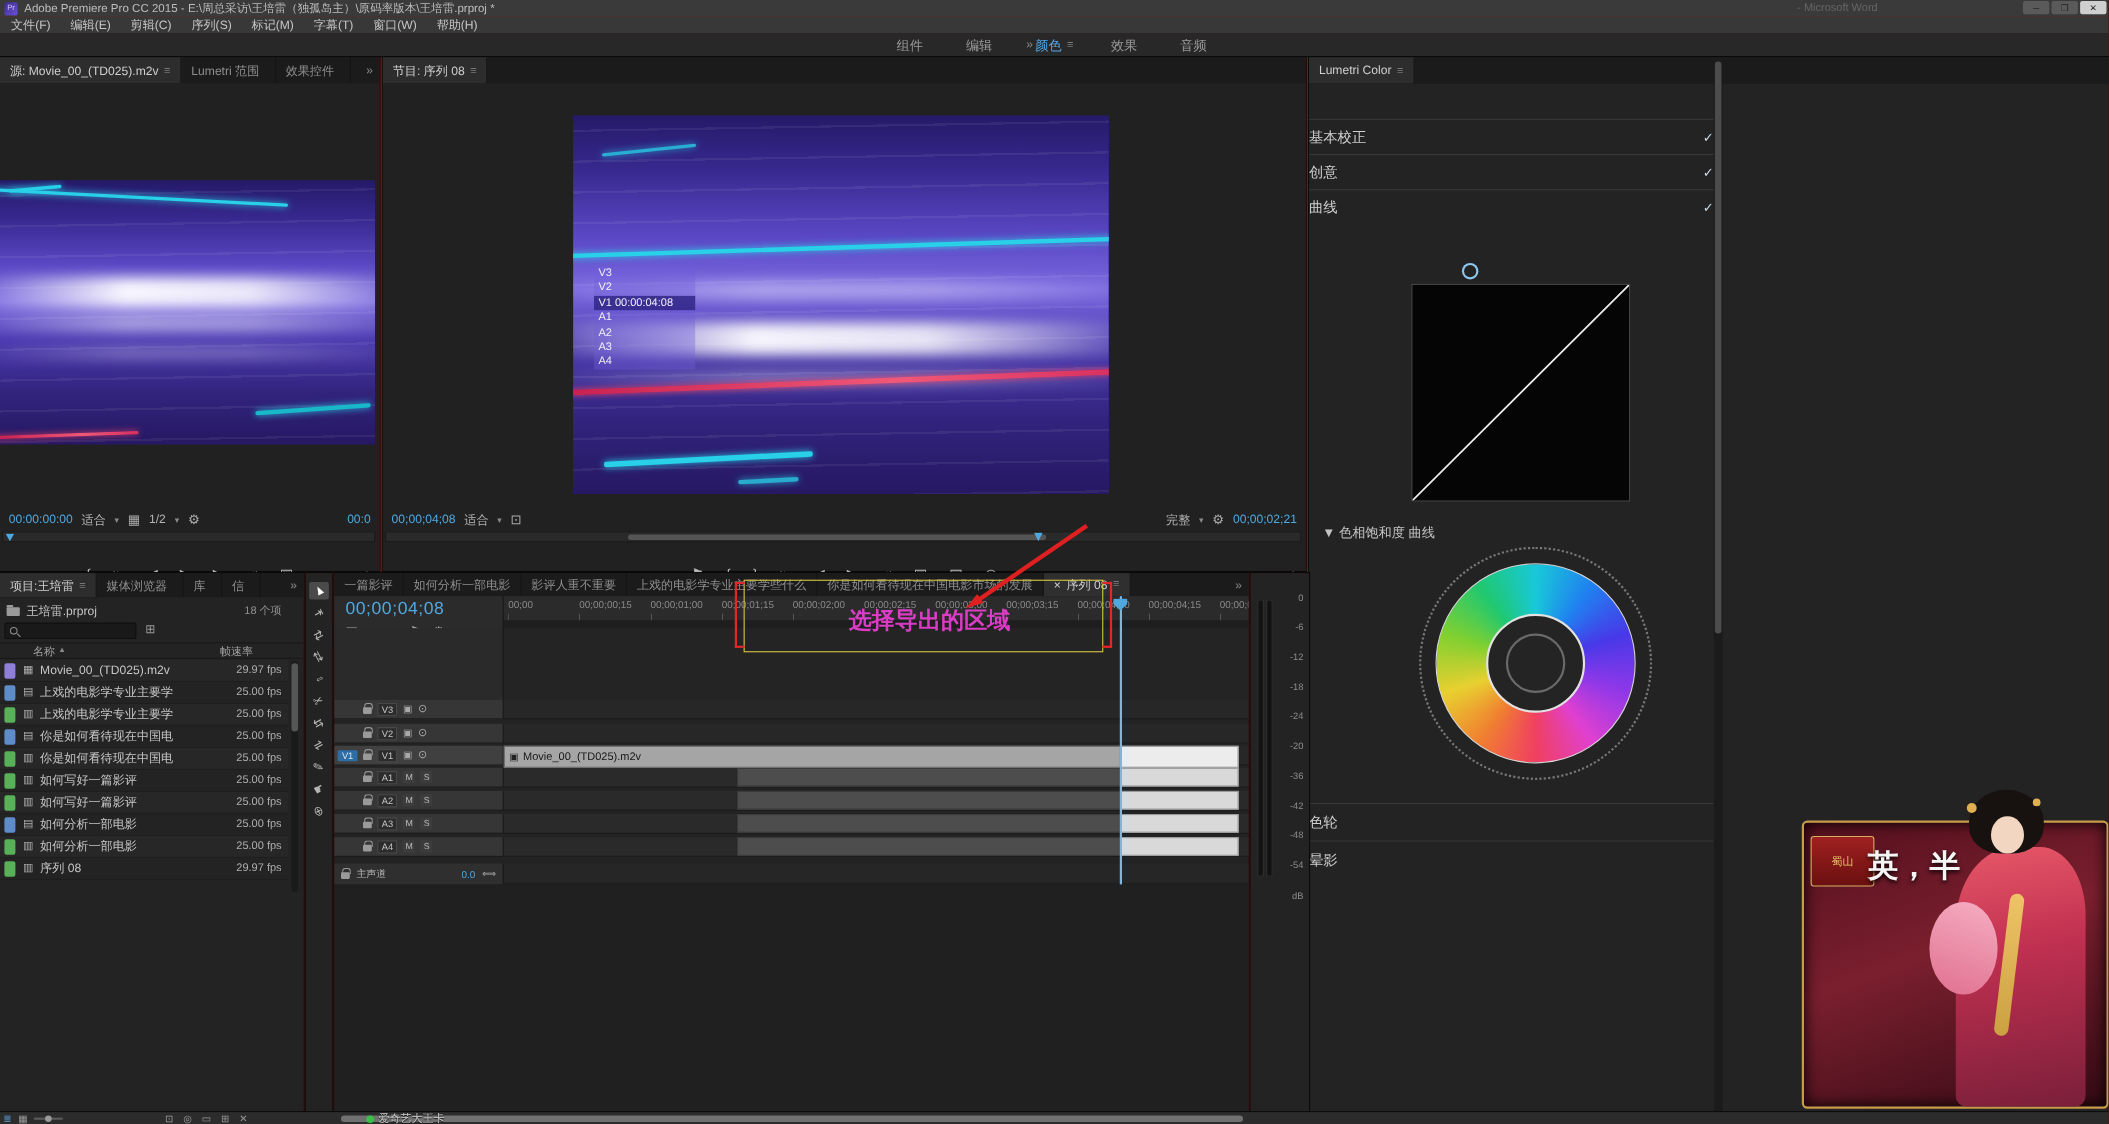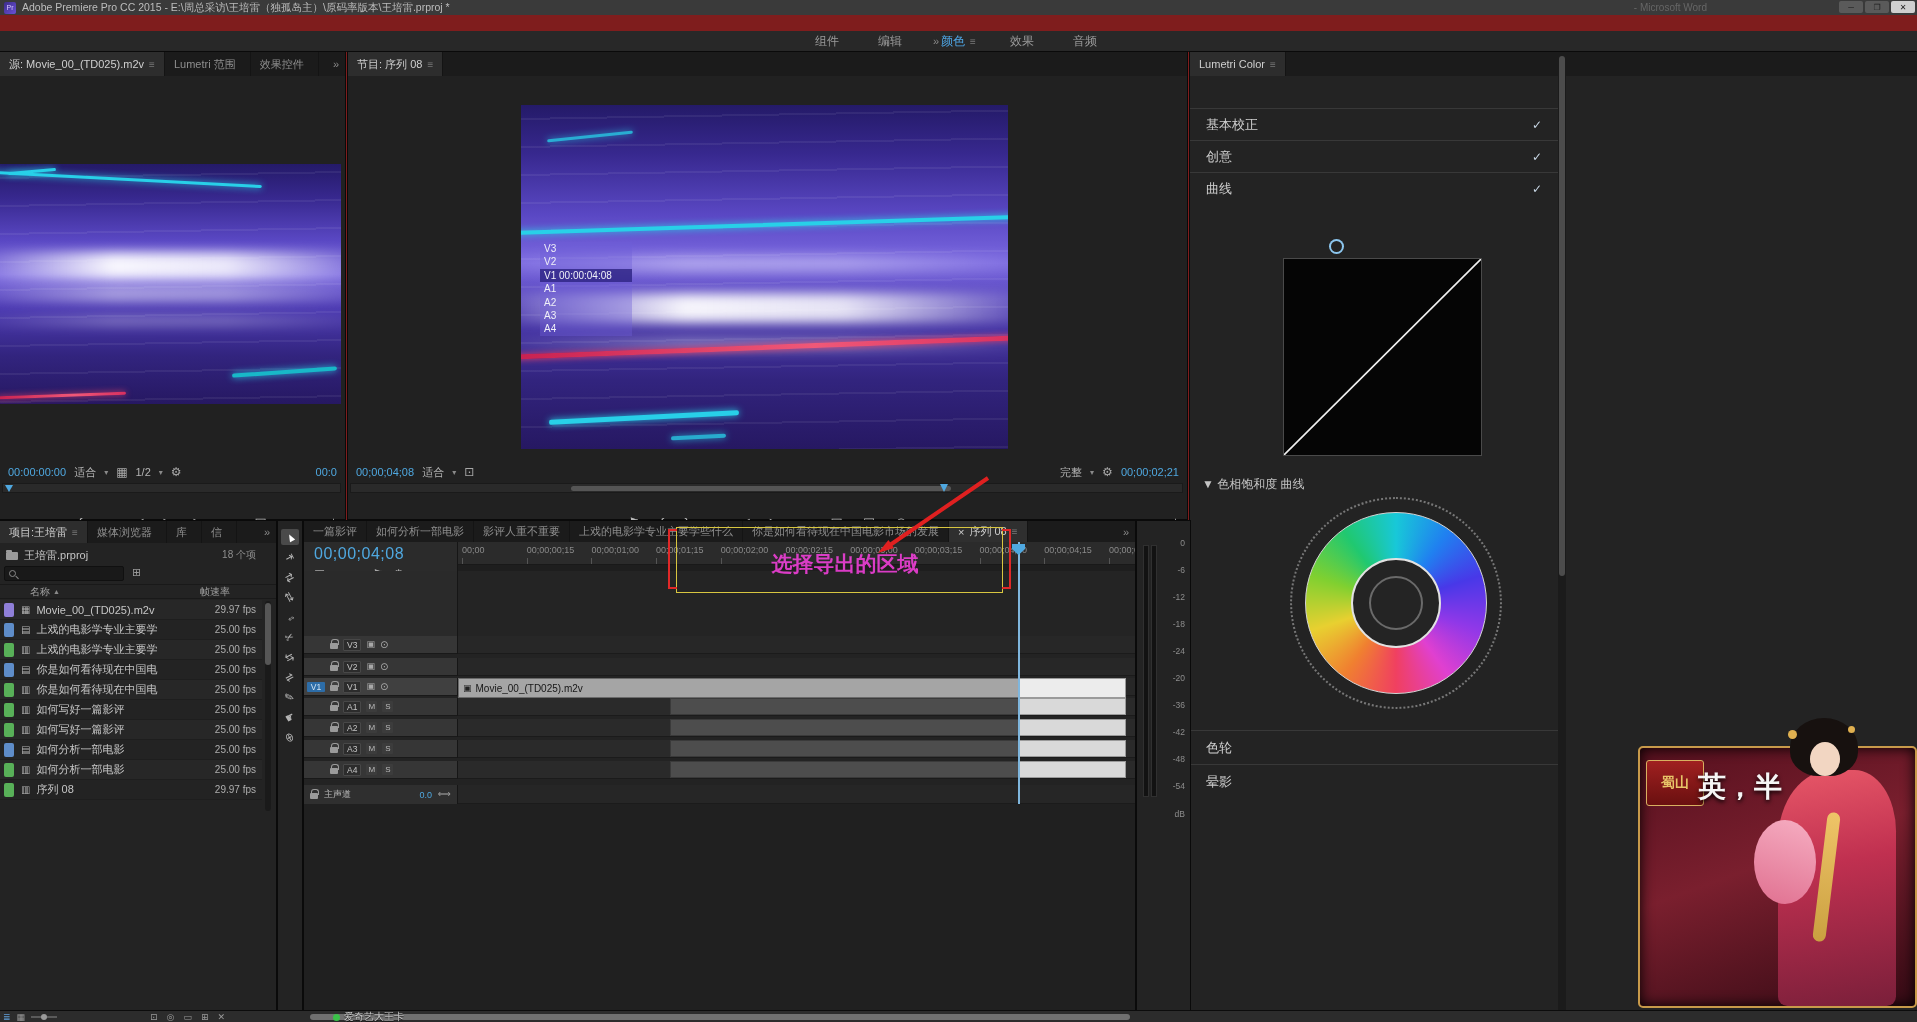--- a/index.html
+++ b/index.html
@@ -58,21 +58,21 @@
 #prg-range{position:absolute;left:220px;top:2px;width:380px;height:5px;background:#555;border-radius:3px}
 #prg-caret{position:absolute;left:589px;top:0;width:8px;height:8px;background:#4fa8e0;clip-path:polygon(0 0,100% 0,50% 100%)}
 .mon-side{position:absolute;right:8px;top:0;height:28px;display:flex;align-items:center;gap:14px}
 
 
 #panel-lumetri{left:1190px;top:52px;width:727px;height:958px}
 #lum-fxrow{position:absolute;left:10px;top:30px;right:160px;height:18px;display:flex;gap:7px;align-items:center;font-size:11px;white-space:nowrap;overflow:hidden}
 #lum-fxrow .fxm{color:#9db8d8}
 #lum-fxrow .fxs{color:#7fa8cc}
 #lum-sections{position:absolute;left:0;top:56px;width:368px}
-.lsec{height:32px;border-top:1px solid #383838;display:flex;align-items:center;padding:0 16px;font-size:13px;color:#cfcfcf}
+.lsec{height:32px;border-top:1px solid #383838;display:flex;align-items:center;padding:0 0;font-size:13px;color:#cfcfcf}
 .lcheck{margin-left:auto;color:#c9d8e6;font-size:12px}
 #lum-rgb-head{position:absolute;left:0;top:152px;width:368px;height:28px;border-top:1px solid #383838;display:flex;align-items:center;padding:0 12px;font-size:12px;color:#c4c4c4}
 #lum-dots{position:absolute;left:0;top:184px;width:368px;height:20px;display:flex;justify-content:center;gap:14px;align-items:center}
 .dot{width:11px;height:11px;border-radius:50%}
 .dot.selected{box-shadow:0 0 0 2px #8cc6ee}
 #lum-curve{position:absolute;left:93px;top:206px;width:199px;height:198px;background:#050505;border:1px solid #4a4a4a}
 #lum-hue-head{position:absolute;left:0;top:418px;width:368px;height:28px;display:flex;align-items:center;padding:0 12px;font-size:12px;color:#c4c4c4}
 #wheel{position:absolute;left:105px;top:450px;width:202px;height:202px}
 #wheel .ticks{position:absolute;inset:-5px;border:2px dotted #777;border-radius:50%}
 #wheel .ring{position:absolute;inset:10px;border-radius:50%;border:1px solid #d5d5d5;
@@ -183,21 +183,21 @@
 #annotations{position:absolute;inset:0;pointer-events:none;z-index:50}
 #ann-box{position:absolute;left:676px;top:527px;width:327px;height:66px;border:1px solid #d8c640}
 #ann-brl{position:absolute;left:668px;top:529px;width:9px;height:60px;border-left:2px solid #e02828;border-top:2px solid #e02828;border-bottom:2px solid #e02828}
 #ann-brr{position:absolute;left:1002px;top:529px;width:9px;height:60px;border-right:2px solid #e02828;border-top:2px solid #e02828;border-bottom:2px solid #e02828}
 #ann-text{position:absolute;left:740px;top:550px;width:210px;text-align:center;font-size:21px;font-weight:bold;color:#ef3fd8;opacity:.9}
 #ann-arrow{position:absolute;left:840px;top:455px;width:160px;height:110px}
 
 
 #ad{position:absolute;left:1630px;top:716px;width:287px;height:294px;z-index:60}
 #ad-banner{position:absolute;left:8px;top:30px;right:0;bottom:2px;background:linear-gradient(160deg,#55101e,#7a1f2e 45%,#340a14);border:2px solid #c89a4a;border-radius:5px;box-shadow:inset 0 0 14px #000}
-#ad-logo{position:absolute;left:16px;top:44px;width:58px;height:46px;background:linear-gradient(#a02020,#6a1010);border:1px solid #d8b060;border-radius:3px;display:flex;align-items:center;justify-content:center;color:#e8c468;font-size:14px;font-weight:bold}
+#ad-logo{position:absolute;left:16px;top:44px;width:58px;height:46px;background:linear-gradient(#a02020,#6a1010);border:1px solid #d8b060;border-radius:3px;display:flex;align-items:center;justify-content:center;color:#e8c468;font-size:10px;font-weight:normal}
 #ad-slogan{position:absolute;left:68px;top:52px;font-size:28px;font-weight:bold;color:#f5f5f5;text-shadow:0 2px 4px #000}
 #ad-figure{position:absolute;left:124px;top:0;width:160px;height:292px}
 .fig-body{position:absolute;left:24px;top:54px;width:118px;height:236px;background:linear-gradient(170deg,#e85868,#c03050 40%,#7a1f3a);border-radius:45% 35% 8% 8%/30% 26% 4% 4%}
 .fig-sleeve{position:absolute;left:0;top:104px;width:62px;height:84px;background:linear-gradient(200deg,#f6aec2,#e07090);border-radius:50%}
 .fig-sash{position:absolute;left:66px;top:96px;width:13px;height:130px;background:linear-gradient(#efc468,#caa040);transform:rotate(7deg);border-radius:7px}
 .fig-hair{position:absolute;left:36px;top:2px;width:68px;height:58px;background:#17110f;border-radius:50% 50% 42% 42%}
 .fig-face{position:absolute;left:56px;top:26px;width:30px;height:34px;background:#f2d6c2;border-radius:50%}
 .fig-pin1{position:absolute;left:34px;top:14px;width:9px;height:9px;border-radius:50%;background:#e0b050}
 .fig-pin2{position:absolute;left:94px;top:10px;width:7px;height:7px;border-radius:50%;background:#e0b050}
 </style>
@@ -210,20 +210,30 @@
     <span id="pr-logo">Pr</span>
     <span id="title-text">Adobe Premiere Pro CC 2015 - E:\周总采访\王培雷（独孤岛主）\原码率版本\王培雷.prproj *</span>
     <span id="bgwin">- Microsoft Word</span>
     <span id="wincontrols">
       <span>─</span>
       <span>❐</span>
       <span>✕</span>
     </span>
   </div>
 
+  <div id="menubar">
+      <span class="mitem">文件(F)</span>
+      <span class="mitem">编辑(E)</span>
+      <span class="mitem">剪辑(C)</span>
+      <span class="mitem">序列(S)</span>
+      <span class="mitem">标记(M)</span>
+      <span class="mitem">字幕(T)</span>
+      <span class="mitem">窗口(W)</span>
+      <span class="mitem">帮助(H)</span>
+    </div>
 
   <div id="workspacebar">
     <span style="display:flex;gap:34px">
         <span class="wtab">
         <span>组件</span>
         <span class="wmenu"></span>
       </span>
         <span class="wtab">
         <span>编辑</span>
         <span class="wmenu"></span>

